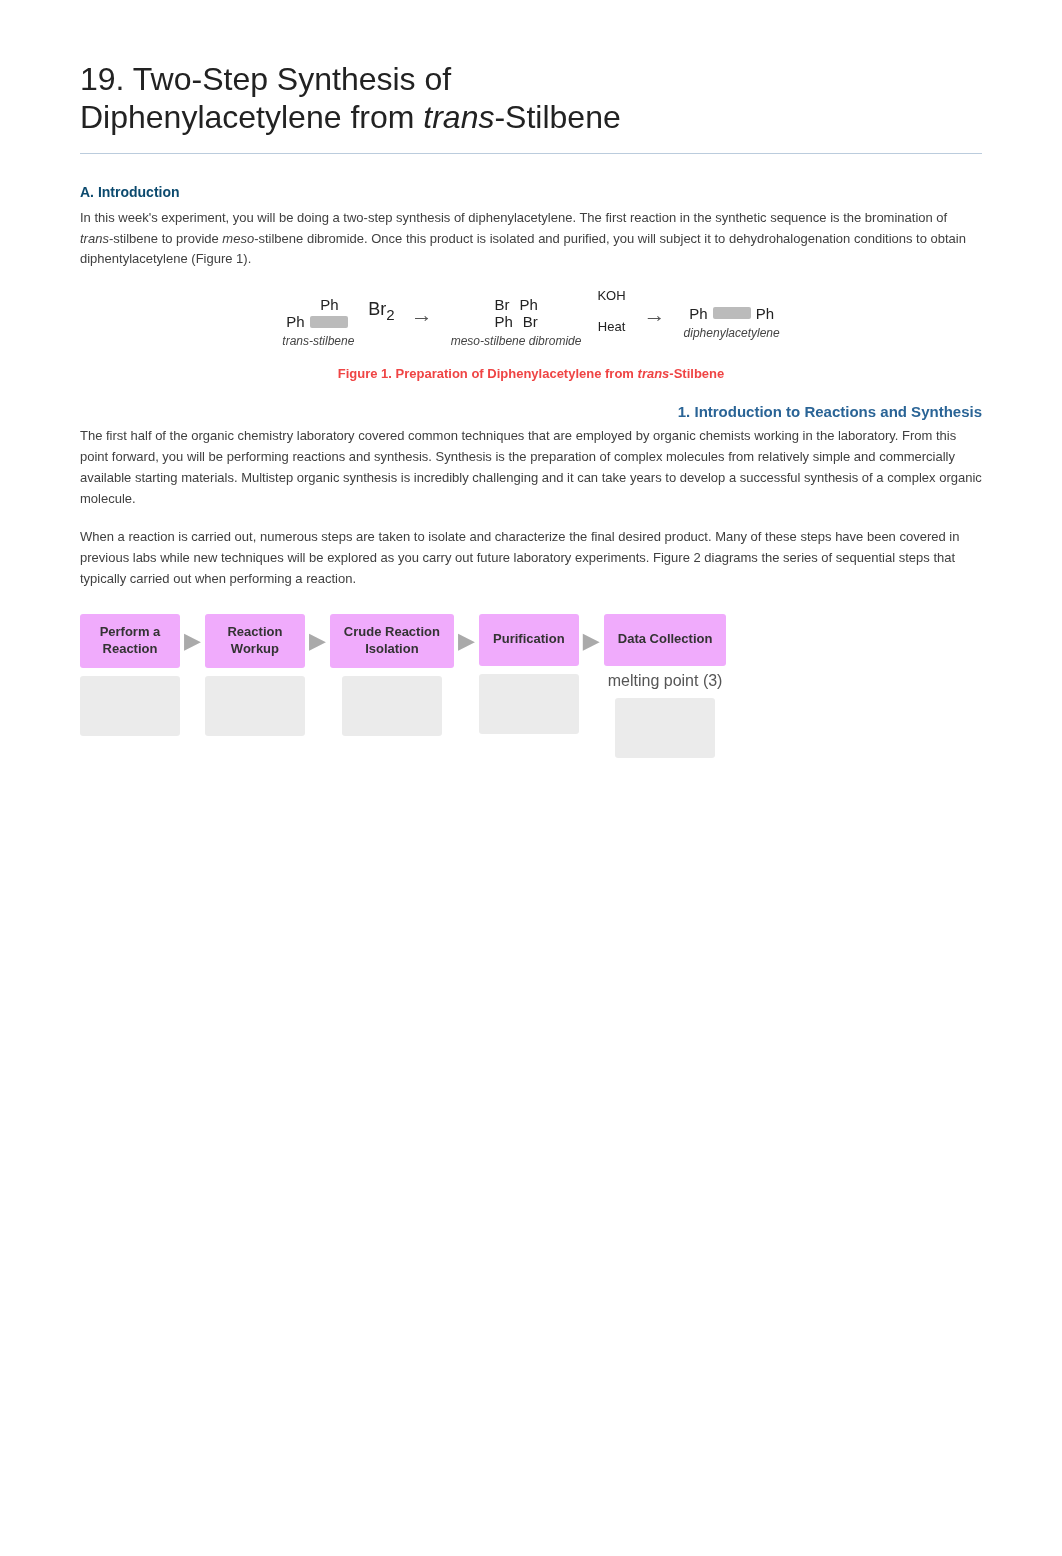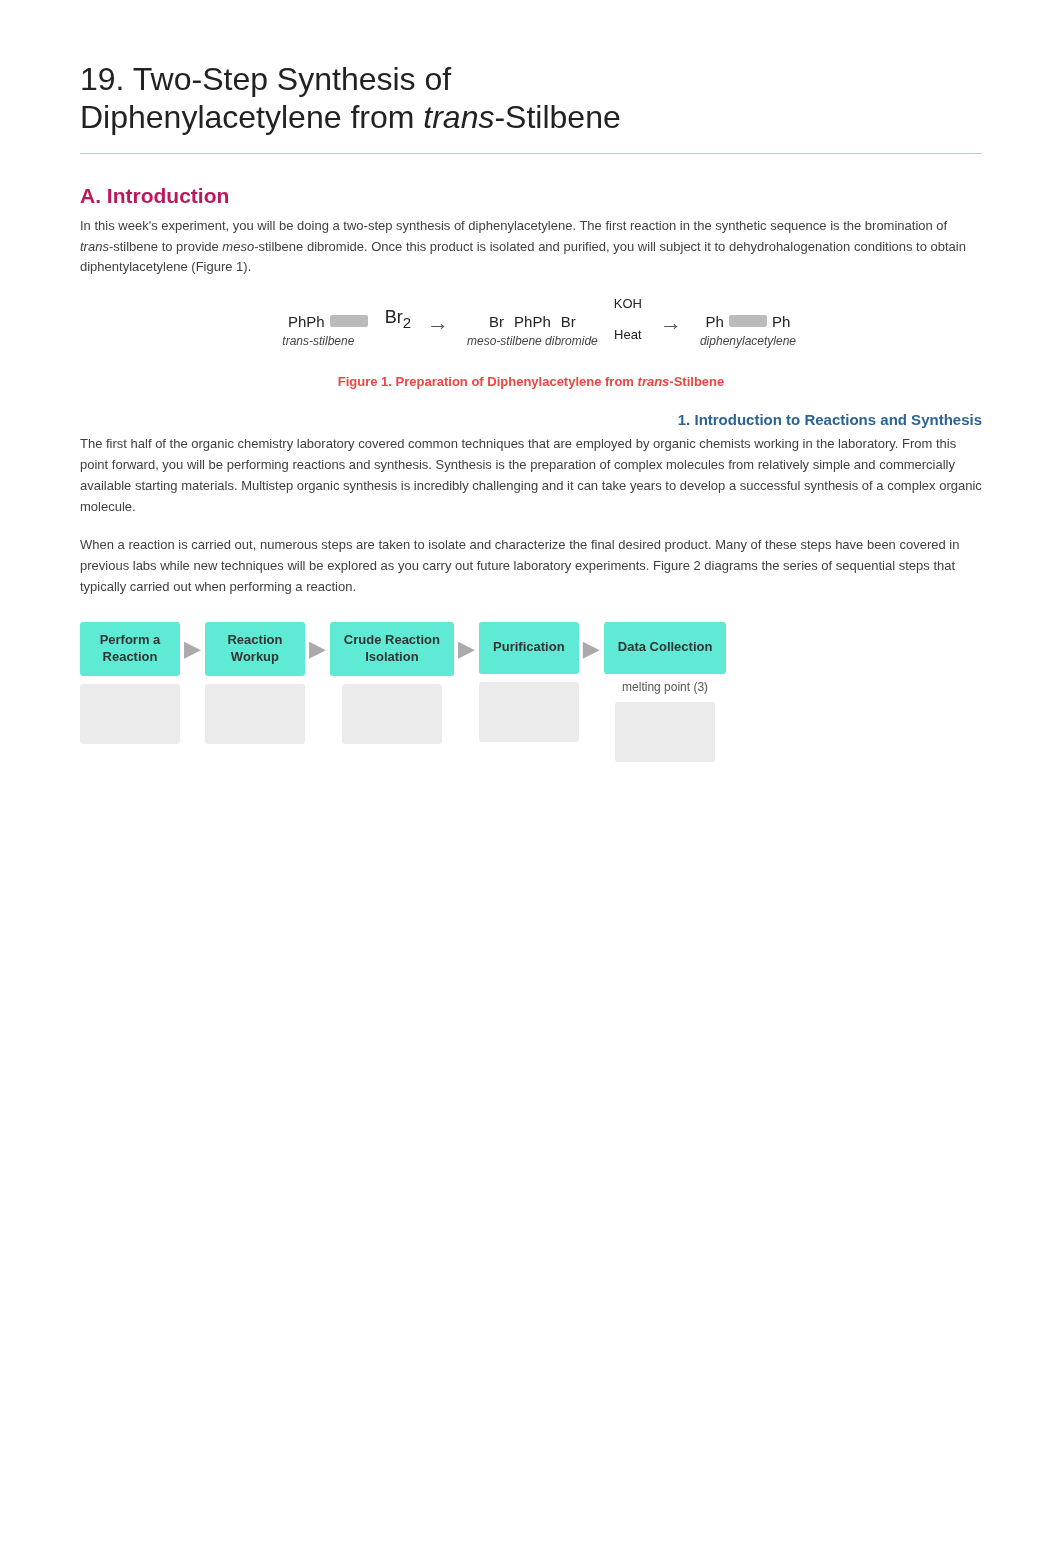--- a/index.html
+++ b/index.html
@@ -20,23 +20,23 @@
     }
     .page-title em {
       font-style: italic;
     }
     .title-divider {
       border: none;
       border-top: 1px solid #bcd;
       margin-bottom: 30px;
     }
     .section-heading {
-      font-size: 21px;
-      font-weight: bold;
-      color: #be185d;
+      font-size: 14px;
+      font-weight: bold;
+      color: #0c4a6e;
       margin-bottom: 8px;
     }
     .subsection-heading {
       font-size: 15px;
       font-weight: bold;
       color: #2a6496;
       margin-bottom: 6px;
       text-align: right;
     }
     .body-text {
@@ -72,36 +72,36 @@
       align-items: flex-start;
       gap: 0;
       margin: 24px 0 20px;
     }
     .step-box {
       display: flex;
       flex-direction: column;
       align-items: center;
     }
     .step-label {
-      background: #5eead4;
+      background: #f0abfc;
       border-radius: 3px;
       padding: 10px 14px;
       font-size: 13px;
       font-weight: bold;
       color: #333;
       text-align: center;
       min-width: 100px;
       min-height: 52px;
       display: flex;
       align-items: center;
       justify-content: center;
       line-height: 1.3;
     }
     .step-sublabel {
-      font-size: 12px;
+      font-size: 16px;
       color: #555;
       margin-top: 6px;
       text-align: center;
     }
     .step-image-placeholder {
       width: 100px;
       height: 60px;
       background: #ccc;
       border-radius: 3px;
       margin-top: 8px;
@@ -117,21 +117,21 @@
       margin: 10px 0;
     }
     .mol-part {
       display: flex;
       flex-direction: column;
       align-items: center;
       margin: 0 8px;
     }
     .mol-structure {
       display: flex;
-      flex-direction: row;
+      flex-direction: column;
       align-items: center;
       font-size: 15px;
     }
     .mol-line {
       display: flex;
       align-items: center;
       gap: 2px;
     }
     .connect-box {
       width: 38px;

